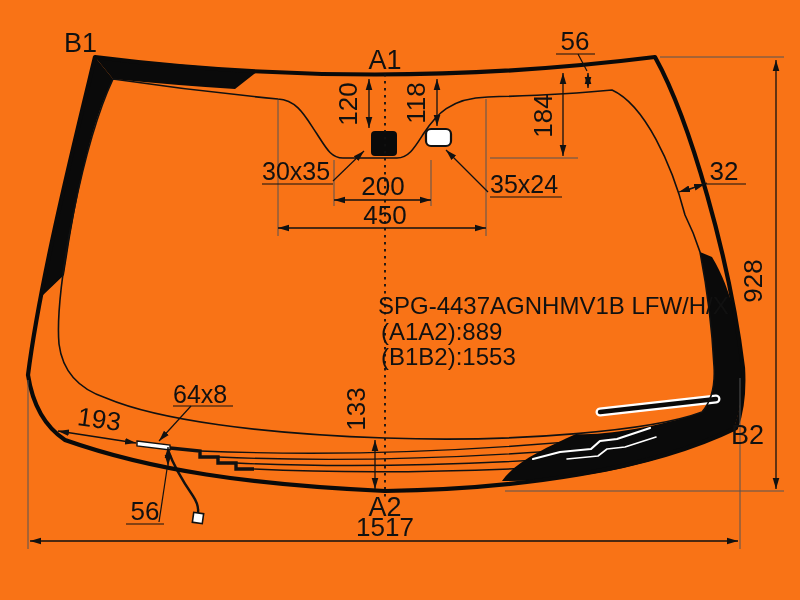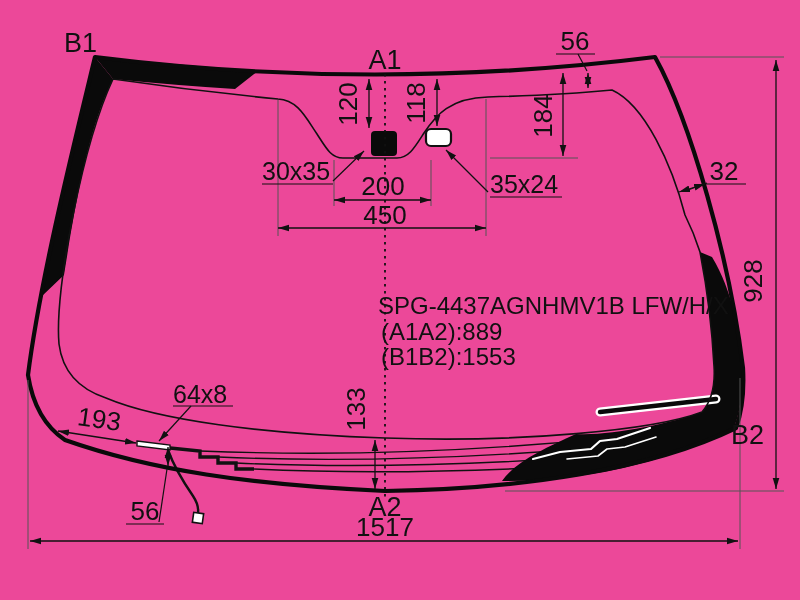--- a/index.html
+++ b/index.html
@@ -1,16 +1,16 @@
 <!DOCTYPE html>
 <html><head>
 <meta charset="utf-8">
 <style>
   html,body{margin:0;padding:0;background:#fff;}
-  .stage{position:relative;width:800px;height:600px;background:#ec4899;overflow:hidden;
+  .stage{position:relative;width:800px;height:600px;background:#f97316;overflow:hidden;
          font-family:"Liberation Sans","DejaVu Sans",sans-serif;}
   svg{position:absolute;left:0;top:0;}
   text{fill:#111;}
   .dim-text{font-size:26px;}
   .dim-text-sm{font-size:25px;}
   .corner-label{font-size:27px;}
   .part-text{font-size:24px;}
 </style>
 </head>
 <body>

